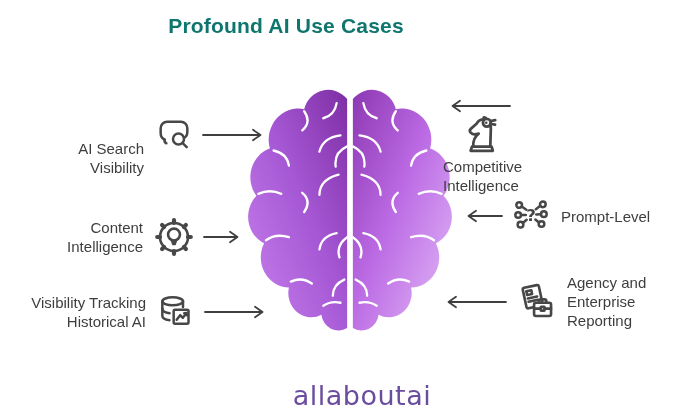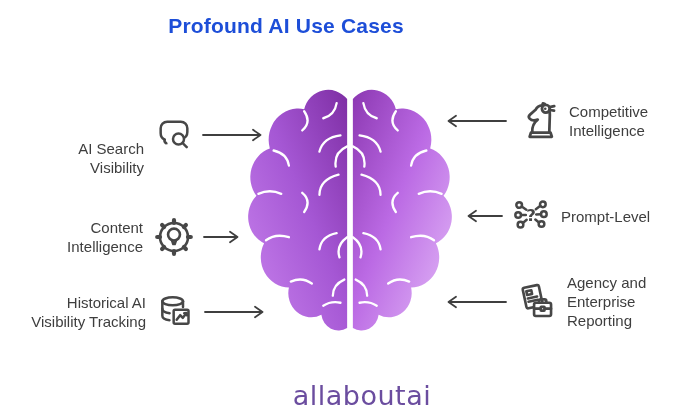--- a/index.html
+++ b/index.html
@@ -2,21 +2,21 @@
 <html><head>
 <meta charset="utf-8">
 <style>
   html,body{margin:0;padding:0;background:#fff;}
   #stage{
     position:relative;width:700px;height:420px;background:#ffffff;overflow:hidden;
     font-family:"Liberation Sans",sans-serif;
   }
   #title{
     position:absolute;top:14px;left:0;width:572px;text-align:center;
-    font-size:21px;font-weight:600;letter-spacing:.2px;color:#1d4ed8;margin:0;
+    font-size:21px;font-weight:600;letter-spacing:.2px;color:#0f766e;margin:0;
   }
   .row{position:absolute;display:flex;align-items:center;}
   .label{
     font-size:15px;line-height:19px;color:#3e3e3e;
   }
   .label.right{text-align:right;}
   .label.left{text-align:left;}
   .gapA{margin-right:10px;}
   .gapB{margin-right:8px;}
   .icon svg, .arrow svg{display:block;}
@@ -102,43 +102,43 @@
     <span class="arrow">
       <svg width="40" height="14" viewBox="0 0 40 14">
         <path class="ar" d="M1 7 H33"></path>
           <path class="ar" d="M27 1.8 L34.5 7 L27 12.2"></path>
       </svg>
     </span>
   </div>
 
   <div class="row" style="left:16px;top:292px;">
     <div class="label right gapA" style="width:130px;">
+      <div>Visibility Tracking</div>
       <div>Historical AI</div>
-      <div>Visibility Tracking</div>
     </div>
     <span class="icon gapB">
       <svg width="40" height="40" viewBox="0 0 24 24">
         <ellipse class="ic" cx="10" cy="5.6" rx="6.2" ry="2.4"></ellipse>
         <path class="ic" d="M3.8 5.6 V14.2 C3.8 15.5 5.6 16.6 8.1 16.9"></path>
         <path class="ic" d="M16.2 5.6 V9"></path>
         <path class="ic" d="M3.8 10 C3.8 11.3 5.7 12.4 8.2 12.7"></path>
         <rect class="ic wf" x="10.6" y="10.6" width="8.9" height="8.4" rx="0.8"></rect>
         <path class="ic" d="M12.4 16.6 L14.5 13.9 L16.1 15.5 L18.2 12.8"></path>
         <path class="ic" d="M16.9 12.7 L18.3 12.6 L18.5 14"></path>
       </svg>
     </span>
     <span class="arrow">
       <svg width="64" height="14" viewBox="0 0 64 14">
         <path class="ar" d="M1 7 H57"></path>
           <path class="ar" d="M51 1.8 L58.5 7 L51 12.2"></path>
       </svg>
     </span>
   </div>
 
-  <div class="row" style="left:443px;top:99px;">
+  <div class="row" style="left:443px;top:99px;flex-direction:column;">
     <span class="arrow gapB">
       <svg width="64" height="14" viewBox="0 0 64 14">
         <path class="ar" d="M63 7 H7"></path>
           <path class="ar" d="M13 1.8 L5.5 7 L13 12.2"></path>
       </svg>
     </span>
     <span class="icon gapA">
       <svg width="44" height="44" viewBox="0 0 24 24">
         <path class="ic" d="M9.4 18.3 C9.2 15 10.1 12.9 12.4 11.2 C10.7 11.9 8.9 11.7 8 10.7 C7.4 10 7.5 9.1 8.2 8.5 L11.2 5.9 C11.9 4.5 13.2 3.6 14.8 3.5 L15.2 2.4 L16.2 2.6 L16.3 3.9 C18.1 4.8 19.1 6.5 19 8.6 L18.7 18.3"></path>
         <path class="ic" d="M8.7 18.3 H19.4 L20.1 20.6 H8 Z"></path>

